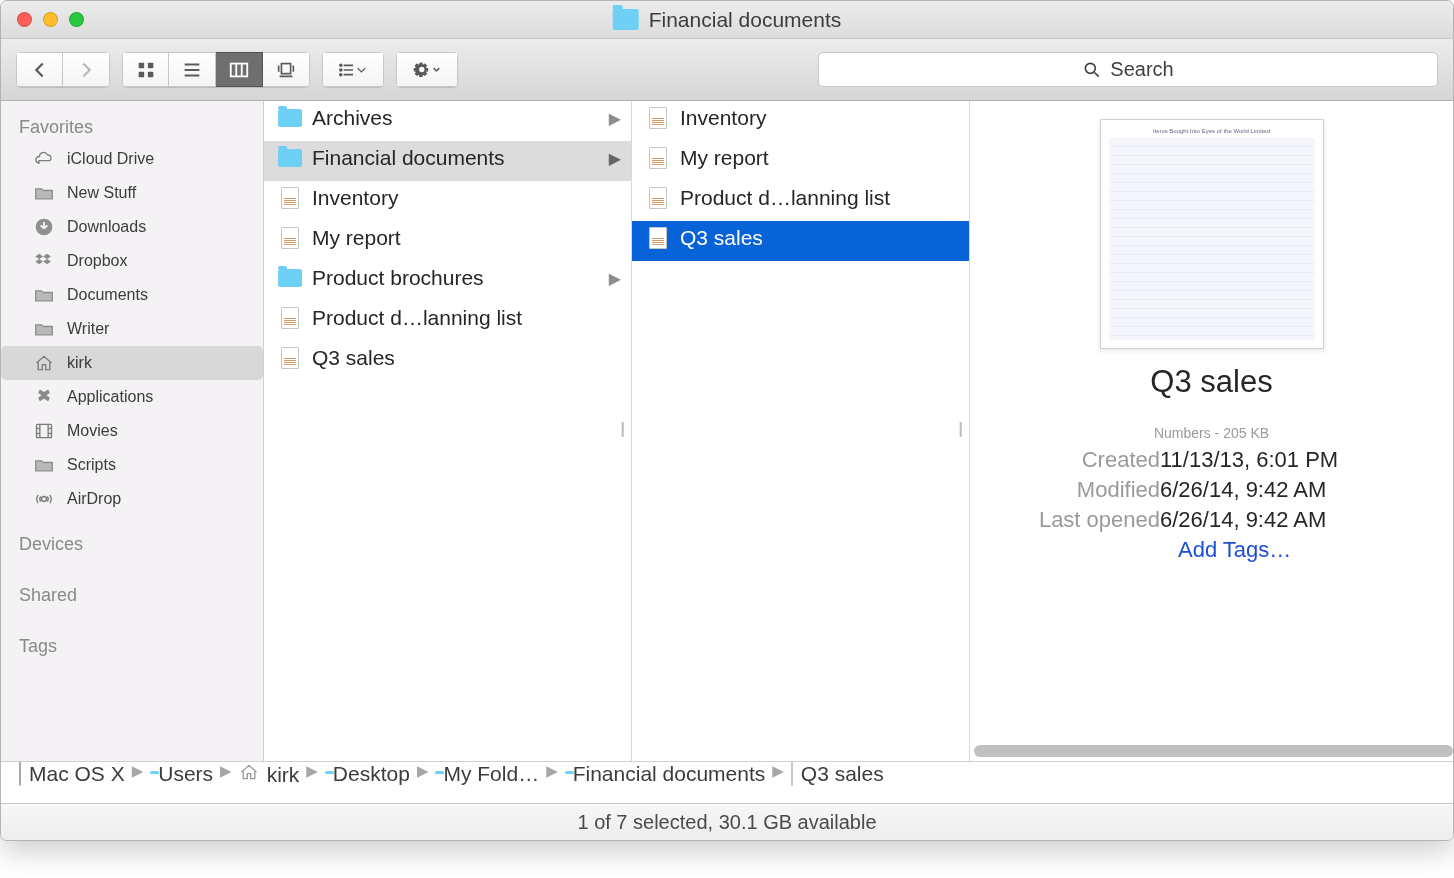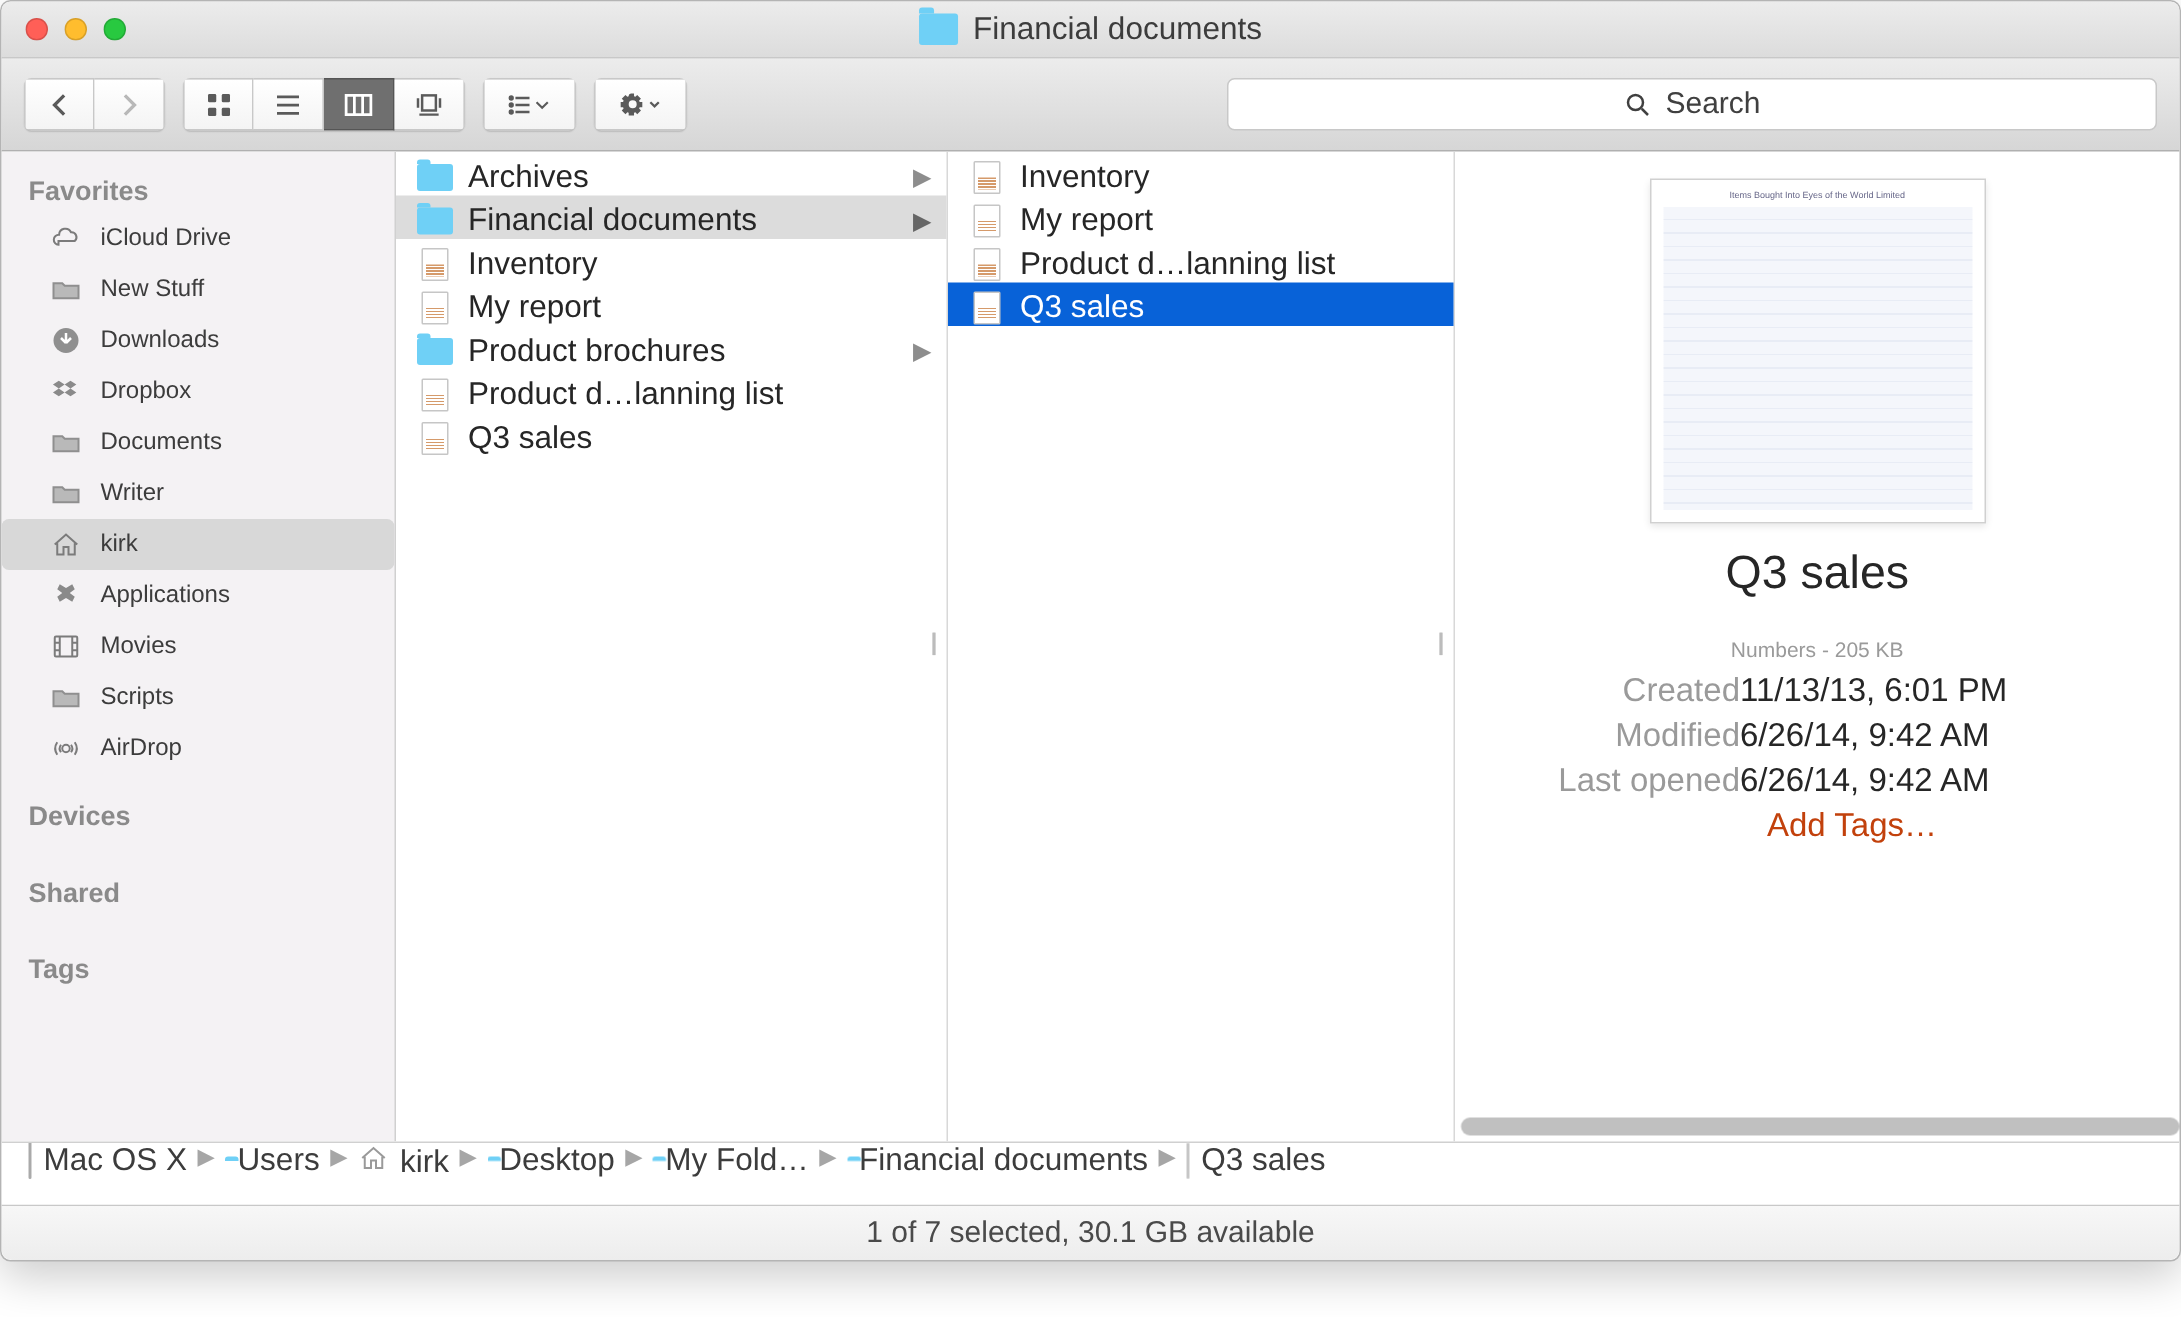--- a/index.html
+++ b/index.html
@@ -16,47 +16,47 @@
 .btngrp{display:flex;border-radius:5px;overflow:hidden;box-shadow:0 1px 1px rgba(0,0,0,.15)}
 .tbtn{height:35px;width:47px;background:linear-gradient(#fff,#f4f4f4);border:1px solid #c8c8c8;display:flex;align-items:center;justify-content:center;color:#5a5a5a;font-size:20px}
 .tbtn+.tbtn{border-left:none}
 .tbtn.dis{color:#b8b8b8}
 .tbtn.active{background:#6f6f6f;color:#fff;border-color:#555}
 .tbtn.wide{width:62px}
 .searchwrap{margin-left:auto;width:620px}
 .searchbox{width:100%;height:35px;border:1px solid #c8c8c8;border-radius:5px;background:#fff;display:flex;align-items:center;justify-content:center;gap:8px;color:#404040;font-size:20px}
 .body{flex:1;display:flex;overflow:hidden}
 .sidebar{width:263px;background:#f4f2f4;border-right:1px solid #d0d0d0;padding-top:8px;overflow-y:auto}
-.sbhdr{font-size:18px;color:#8a8a8a;padding:8px 18px 4px 18px;font-weight:700}
+.sbhdr{font-size:18px;color:#8a8a8a;padding:8px 18px 4px 18px;font-weight:400}
 .sbitem{display:flex;align-items:center;gap:10px;padding:6px 6px 6px 30px;font-size:16px;color:#3c3c3c;border-radius:5px;margin:0 0}
 .sbitem.sel{background:#d8d8d8}
 .sbicon{width:26px;height:22px;display:flex;align-items:center;justify-content:center;color:#7b7b7b}
 .columns{flex:1;display:flex;overflow:hidden;position:relative}
 .col{border-right:1px solid #d8d8d8;overflow-y:auto;position:relative}
 .col1{width:368px}.col2{width:338px}
-.citem{display:flex;align-items:center;gap:10px;padding:5px 10px 0 14px;font-size:21px;color:#262626;position:relative}
+.citem{display:flex;align-items:center;gap:10px;padding:5px 10px 11px 14px;font-size:21px;color:#262626;position:relative}
 .citem.hov{background:#dcdcdc}
 .citem.sel{background:#0862d8;color:#fff}
 .citem .chev{margin-left:auto;font-size:16px;color:#8d8d8d}
 .citem.hov .chev{color:#666}
 .fico{width:24px;height:22px;display:flex;align-items:center;justify-content:center;flex-shrink:0}
 .fold-blue{width:24px;height:18px;background:#6fd0f6;border-radius:2px;position:relative}
 .fold-blue:before{content:'';position:absolute;top:-3px;left:0;width:9px;height:3px;background:#6fd0f6;border-radius:2px 2px 0 0}
 .doc-ic{width:18px;height:22px;background:#fff;border:1px solid #c6c6c6;border-radius:1px;position:relative}
 .doc-ic:after{content:'';position:absolute;bottom:2px;left:2px;right:2px;height:8px;background:repeating-linear-gradient(#d59a6a 0 1px,transparent 1px 2px)}
 .preview{flex:1;padding:18px 35px;overflow-y:auto}
 .thumb{width:224px;height:230px;margin:0 auto 15px;background:#fff;border:1px solid #d0d0d0;box-shadow:0 2px 5px rgba(0,0,0,.1);padding:8px;font-size:5px;color:#88a;display:flex;flex-direction:column}
 .thumb-title{text-align:center;font-size:6px;color:#668;margin-bottom:4px}
 .thumb-rows{flex:1;background:repeating-linear-gradient(#f4f6fb 0 8px,#e8ecf5 8px 9px)}
 .pv-title{text-align:center;font-size:31px;color:#262626;margin-bottom:25px;font-weight:400}
 .pv-sub{text-align:center;font-size:14px;color:#9a9a9a;margin-bottom:6px}
 .pv-row{display:flex;font-size:22px;margin-bottom:4px}
 .pv-lbl{width:155px;text-align:right;color:#9a9a9a}
 .pv-val{color:#262626}
-.pv-tags{color:#c2410c;text-align:left;padding-left:173px;font-size:22px;margin-top:4px}
+.pv-tags{color:#1d4ed8;text-align:left;padding-left:173px;font-size:22px;margin-top:4px}
 .hscroll{position:absolute;bottom:0;left:270px;right:0;height:20px;display:flex;align-items:center}
 .hscroll-thumb{height:12px;background:#c0c0c0;border-radius:6px;margin-left:440px;width:590px}
 .divider-drag{position:absolute;top:50%;transform:translateY(-50%);right:-2px;width:12px;height:22px;color:#bcbcbc;font-size:16px;letter-spacing:-5px;pointer-events:none}
 .pathbar{height:42px;border-top:1px solid #d0d0d0;background:#fff;display:flex;align-items:flex-start;padding:0 18px;gap:4px;font-size:21px;color:#3c3c3c;overflow:hidden;white-space:nowrap}
 .pathseg{display:flex;align-items:center;gap:8px}
 .pathchev{color:#a6a6a6;margin:0 3px;font-size:15px}
 .hd-ic{width:22px;height:20px;background:linear-gradient(#e4e4e4,#c8c8c8);border:1px solid #aaa;border-radius:3px}
 .statusbar{height:37px;background:linear-gradient(#f7f7f7,#ededed);border-top:1px solid #c8c8c8;display:flex;align-items:center;justify-content:center;font-size:20px;color:#4a4a4a;border-radius:0 0 7px 7px}
 svg{width:20px;height:20px}
 .tbtn svg{width:100%;height:100%;max-width:30px;max-height:22px}

